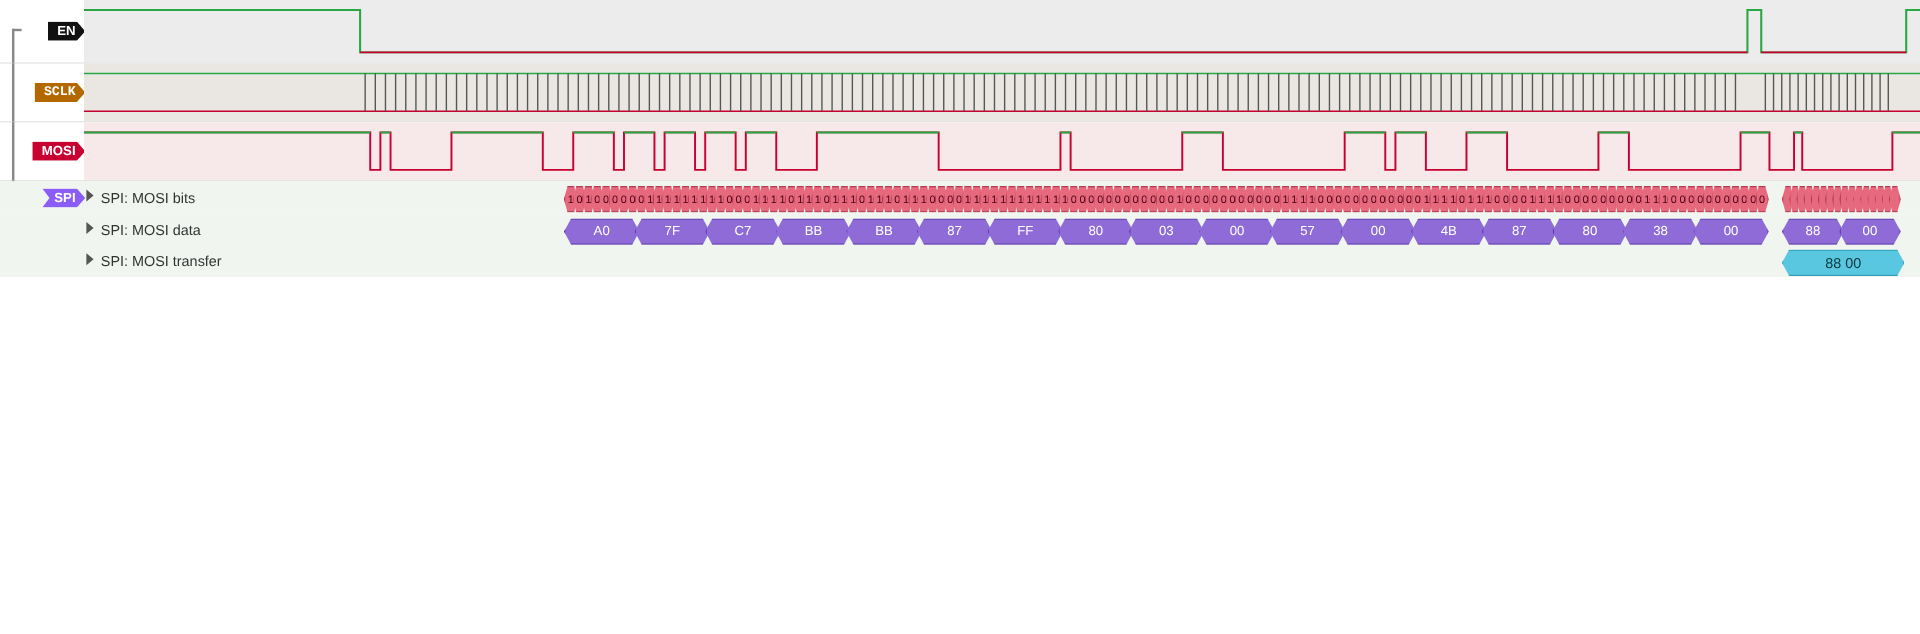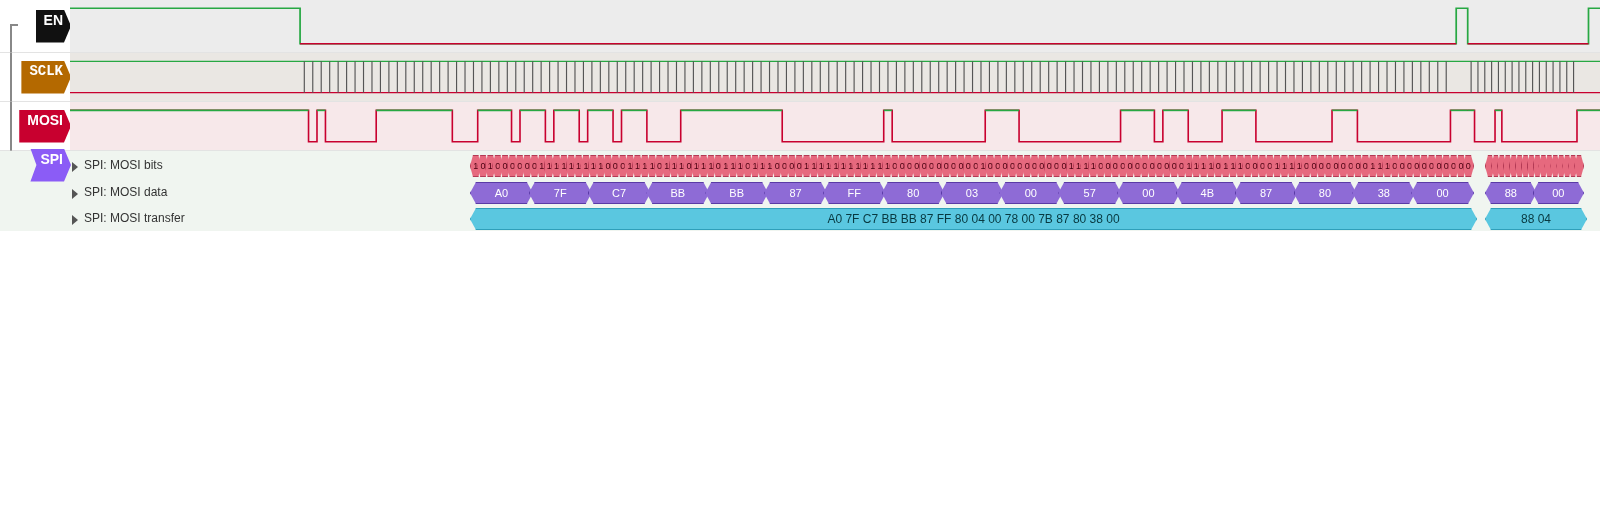--- a/index.html
+++ b/index.html
@@ -27,23 +27,23 @@
   align-items: center;
   justify-content: flex-end;
 }
 .wave-col {
   flex: 1;
   position: relative;
   overflow: hidden;
 }
 .sig-label {
   color: #fff;
-  font-size: 14px;
+  font-size: 11px;
   font-weight: 600;
-  padding: 2px 8px 15px 8px;
+  padding: 2px 8px 2px 8px;
   clip-path: polygon(0 0, calc(100% - 7px) 0, 100% 50%, calc(100% - 7px) 100%, 0 100%);
   margin-right: -1px;
 }
 .sig-en    { background: #111; }
 .sig-sclk  { background: #b46900; }
 .sig-mosi  { background: #c8002f; }
 .sig-spi   { background: #8b5cf6; clip-path: polygon(0 0, calc(100% - 7px) 0, 100% 50%, calc(100% - 7px) 100%, 0 100%, 6px 50%); padding-left:10px;}
 
 .bracket {
   position:absolute;
@@ -63,21 +63,21 @@
 .decode-row {
   display:flex;
   align-items:center;
   height:26px;
   padding-left:70px;
 }
 .decode-label {
   width:200px;
   flex:0 0 200px;
   display:flex;
-  align-items:flex-end;
+  align-items:flex-start;
   color:#333;
   font-size:12px;
 }
 .caret {
   display:inline-block;
   width:0;height:0;
   border-top:5px solid transparent;
   border-bottom:5px solid transparent;
   border-left:6px solid #555;
   margin:0 6px 0 2px;
@@ -527,19 +527,18 @@
     </div>
   </div>
 
   <div class="decode-row sigbg-dec">
     <div class="decode-label">
       <span class="caret"></span>
       <span>SPI: MOSI transfer</span>
     </div>
     <div class="decode-wave">
       <div id="xfer-track" class="hex-track">
-          <div class="hex xfer" style="left: 200px; width: 1005px;">A0 7F C7 BB BB 87 FF 80 04 00 78 00 7B 87 80 38 00</div>
-          <div class="hex xfer" style="left: 1215px; width: 100px;">88 04</div>
+          <div class="hex xfer" style="left: 1215px; width: 100px;">88 00</div>
         </div>
     </div>
   </div>
 
 </div>
 
 </body></html>

